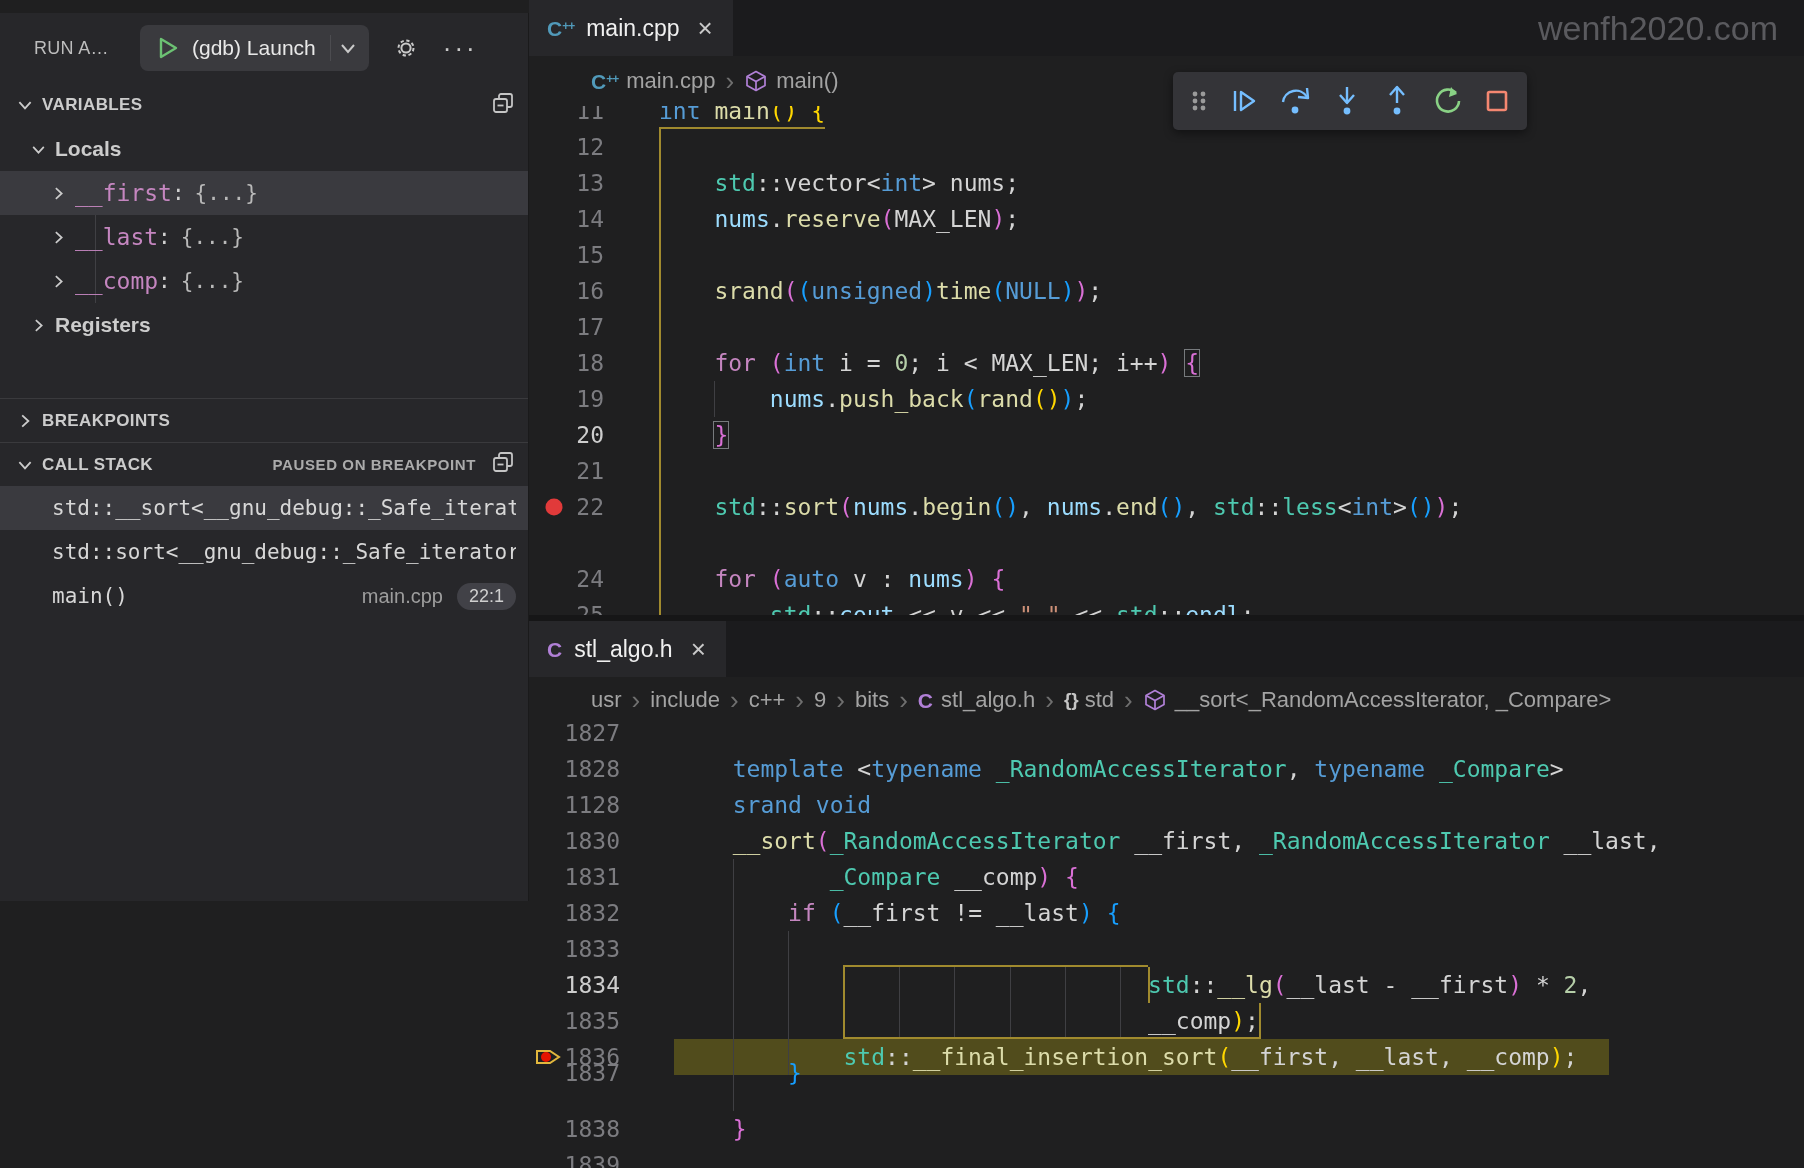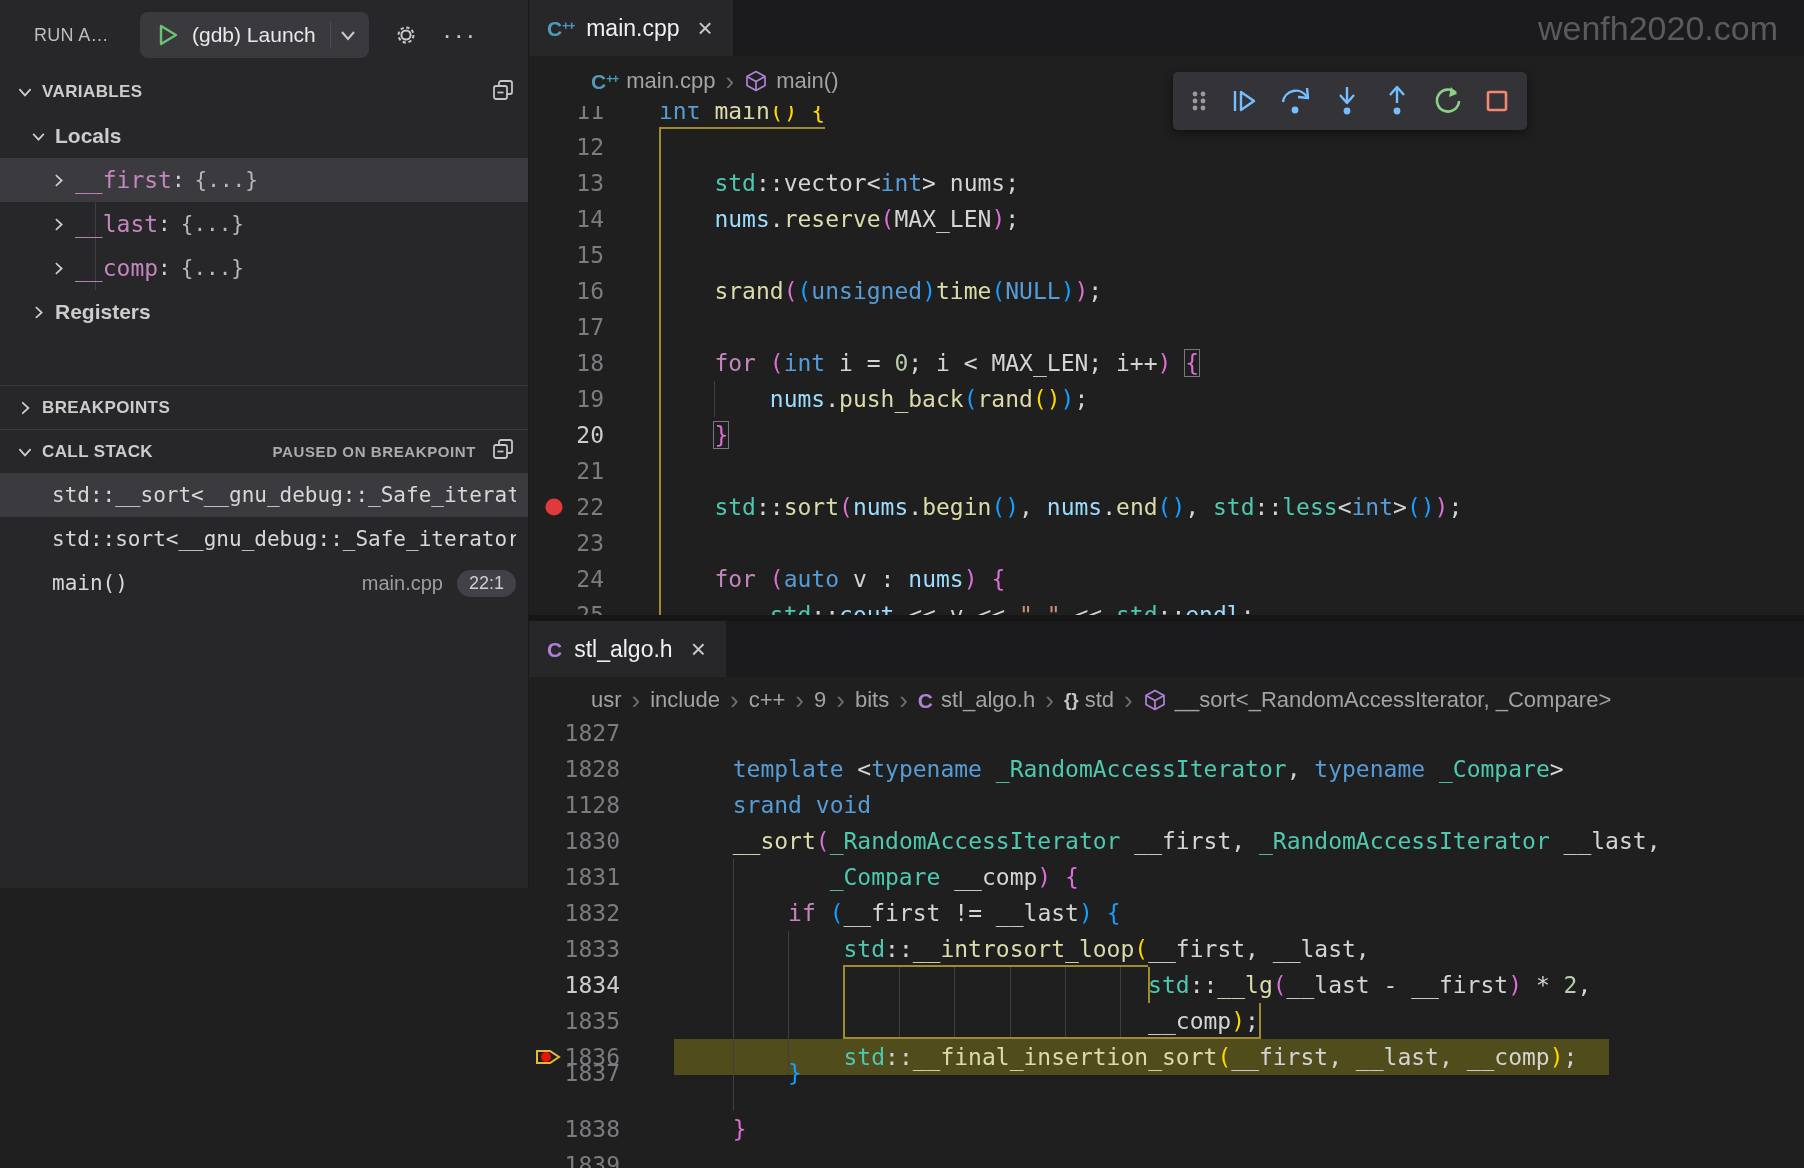--- a/index.html
+++ b/index.html
@@ -2,21 +2,21 @@
 <html><head>
 <meta charset="utf-8">
 <style>
   * { margin:0; padding:0; box-sizing:border-box; }
   html,body { width:1804px; height:1168px; overflow:hidden; background:#1f1f20;
               font-family:"Liberation Sans", sans-serif; }
   .app { display:flex; width:1804px; height:1168px; }
 
   
   .sidebar { width:529px; height:888px; background:#27272a; flex:0 0 529px;
-             border-right:1px solid #1a1a1b; position:relative; }
+             border-right:1px solid #1a1a1b; position:relative;margin-top:13px; }
   .sb-toolbar { height:70px; display:flex; align-items:center; padding:0 18px 0 34px; }
   .sb-title { color:#bdbdbd; font-size:18px; letter-spacing:.3px; white-space:nowrap;
               overflow:hidden; width:92px; flex:0 0 auto; }
   .launch-btn { height:46px; background:#3a3a3e; border-radius:8px; display:flex;
                 align-items:center; padding:0 10px 0 14px; margin-left:14px; cursor:pointer; }
   .launch-btn .lbl { color:#e8e8e8; font-size:21px; margin:0 14px 0 12px; white-space:nowrap; }
   .launch-btn .sep { width:1px; height:26px; background:#4c4c50; margin-right:6px; }
   .icon-btn { margin-left:22px; display:flex; align-items:center; cursor:pointer; }
   .dots { color:#c9c9c9; font-size:26px; letter-spacing:3px; line-height:10px; }
 
@@ -286,21 +286,20 @@
             <div class="code-line" style="top: 131px;"><span class="lnum">15</span><span class="code-content"></span></div>
             <div class="code-line" style="top: 167px;"><span class="lnum">16</span><span class="code-content"><span class="tk-pl">    </span><span class="tk-fn">srand</span><span class="tk-b2">(</span><span class="tk-b3">(</span><span class="tk-kw">unsigned</span><span class="tk-b3">)</span><span class="tk-fn">time</span><span class="tk-b3">(</span><span class="tk-kw">NULL</span><span class="tk-b3">)</span><span class="tk-b2">)</span><span class="tk-pl">;</span></span></div>
             <div class="code-line" style="top: 203px;"><span class="lnum">17</span><span class="code-content"></span></div>
             <div class="code-line" style="top: 239px;"><span class="lnum">18</span><span class="code-content"><span class="tk-pl">    </span><span class="tk-ctrl">for</span><span class="tk-pl"> </span><span class="tk-b2">(</span><span class="tk-kw">int</span><span class="tk-pl"> i = </span><span class="tk-num">0</span><span class="tk-pl">; i &lt; MAX_LEN; i++</span><span class="tk-b2">)</span><span class="tk-pl"> </span><span class="tk-b2x">{</span></span></div>
             <div class="code-line" style="top: 275px;"><span class="lnum">19</span><span class="code-content"><span class="tk-pl">        </span><span class="tk-var">nums</span><span class="tk-pl">.</span><span class="tk-fn">push_back</span><span class="tk-b3">(</span><span class="tk-fn">rand</span><span class="tk-b1">()</span><span class="tk-b3">)</span><span class="tk-pl">;</span></span></div>
             <div class="code-line" style="top: 311px;"><span class="lnum active">20</span><span class="code-content"><span class="tk-pl">    </span><span class="tk-b2x">}</span></span></div>
             <div class="code-line" style="top: 347px;"><span class="lnum">21</span><span class="code-content"></span></div>
             <div class="code-line" style="top: 383px;"><span class="gutter-ic" style="left:15px"><svg width="20" height="20" viewBox="0 0 20 20">
                   <circle cx="10" cy="10" r="8.5" fill="#e13a3a"></circle>
                 </svg></span><span class="lnum">22</span><span class="code-content"><span class="tk-pl">    </span><span class="tk-type">std</span><span class="tk-pl">::</span><span class="tk-fn">sort</span><span class="tk-b2">(</span><span class="tk-var">nums</span><span class="tk-pl">.</span><span class="tk-fn">begin</span><span class="tk-b3">()</span><span class="tk-pl">, </span><span class="tk-var">nums</span><span class="tk-pl">.</span><span class="tk-fn">end</span><span class="tk-b3">()</span><span class="tk-pl">, </span><span class="tk-type">std</span><span class="tk-pl">::</span><span class="tk-type">less</span><span class="tk-pl">&lt;</span><span class="tk-kw">int</span><span class="tk-pl">&gt;</span><span class="tk-b3">()</span><span class="tk-b2">)</span><span class="tk-pl">;</span></span></div>
-            <div class="code-line" style="top: 419px;"><span class="lnum">23</span><span class="code-content"></span></div>
             <div class="code-line" style="top: 455px;"><span class="lnum">24</span><span class="code-content"><span class="tk-pl">    </span><span class="tk-ctrl">for</span><span class="tk-pl"> </span><span class="tk-b2">(</span><span class="tk-kw">auto</span><span class="tk-pl"> v : </span><span class="tk-var">nums</span><span class="tk-b2">)</span><span class="tk-pl"> </span><span class="tk-b2">{</span></span></div>
             <div class="code-line" style="top: 491px;"><span class="lnum">25</span><span class="code-content"><span class="tk-pl">        </span><span class="tk-type">std</span><span class="tk-pl">::</span><span class="tk-var">cout</span><span class="tk-pl"> &lt;&lt; v &lt;&lt; </span><span class="tk-str">" "</span><span class="tk-pl"> &lt;&lt; </span><span class="tk-type">std</span><span class="tk-pl">::</span><span class="tk-var">endl</span><span class="tk-pl">;</span></span></div>
             <div class="deco gold" style="left: calc(0ch + 130px); top: 21px; height: 2px; width: 166.2px;"></div>
             <div class="deco gold" style="left: calc(0ch + 130px); top: 23px; width: 2px; height: 504px;"></div>
             <div class="deco gray" style="left: calc(4ch + 130px); top: 275px; width: 1px; height: 36px;"></div>
           </div>
       </div>
 
       <div class="dbg-toolbar">
         <span class="dbg-btn">
@@ -409,21 +408,21 @@
           </span>
         </div>
       <div class="code-viewport">
         <div class="code-lines">
             <div class="code-line" style="top: -8px;"><span class="lnum">1827</span><span class="code-content"></span></div>
             <div class="code-line" style="top: 28px;"><span class="lnum">1828</span><span class="code-content"><span class="tk-pl">  </span><span class="tk-kw">template</span><span class="tk-pl"> &lt;</span><span class="tk-kw">typename</span><span class="tk-pl"> </span><span class="tk-type">_RandomAccessIterator</span><span class="tk-pl">, </span><span class="tk-kw">typename</span><span class="tk-pl"> </span><span class="tk-type">_Compare</span><span class="tk-pl">&gt;</span></span></div>
             <div class="code-line" style="top: 64px;"><span class="lnum">1128</span><span class="code-content"><span class="tk-pl">  </span><span class="tk-kw">srand</span><span class="tk-pl"> </span><span class="tk-kw">void</span></span></div>
             <div class="code-line" style="top: 100px;"><span class="lnum">1830</span><span class="code-content"><span class="tk-pl">  </span><span class="tk-fn">__sort</span><span class="tk-b2">(</span><span class="tk-type">_RandomAccessIterator</span><span class="tk-pl"> __first, </span><span class="tk-type">_RandomAccessIterator</span><span class="tk-pl"> __last,</span></span></div>
             <div class="code-line" style="top: 136px;"><span class="lnum">1831</span><span class="code-content"><span class="tk-pl">         </span><span class="tk-type">_Compare</span><span class="tk-pl"> __comp</span><span class="tk-b2">)</span><span class="tk-pl"> </span><span class="tk-b2">{</span></span></div>
             <div class="code-line" style="top: 172px;"><span class="lnum">1832</span><span class="code-content"><span class="tk-pl">      </span><span class="tk-ctrl">if</span><span class="tk-pl"> </span><span class="tk-b3">(</span><span class="tk-pl">__first != __last</span><span class="tk-b3">)</span><span class="tk-pl"> </span><span class="tk-b3">{</span></span></div>
-            <div class="code-line" style="top: 208px;"><span class="lnum">1833</span><span class="code-content"><span class="tk-pl">          </span><span class="tk-type">std</span><span class="tk-pl">::</span><span class="tk-fn">__introsort_loop</span><span class="tk-b1">(</span><span class="tk-pl">__first, __last,</span></span></div>
+            <div class="code-line" style="top: 208px;"><span class="lnum">1833</span></div>
             <div class="code-line" style="top: 244px;"><span class="lnum active">1834</span><span class="code-content"><span class="tk-pl">                                </span><span class="tk-type">std</span><span class="tk-pl">::</span><span class="tk-fn">__lg</span><span class="tk-b2">(</span><span class="tk-pl">__last - __first</span><span class="tk-b2">)</span><span class="tk-pl"> * </span><span class="tk-num">2</span><span class="tk-pl">,</span></span></div>
             <div class="code-line" style="top: 280px;"><span class="lnum">1835</span><span class="code-content"><span class="tk-pl">                                __comp</span><span class="tk-b1">)</span><span class="tk-pl">;</span></span></div>
             <div class="code-line" style="top: 316px;"><div class="exec-band"></div><span class="gutter-ic" style="left:6px"><svg width="28" height="24" viewBox="0 0 28 24">
                   <path d="M2,6 h13 l9,6 -9,6 H2 z" fill="none" stroke="#e2b73d" stroke-width="2"></path>
                   <circle cx="11" cy="12" r="5" fill="#e51400"></circle>
                 </svg></span><span class="lnum">1836</span><span class="code-content"><span class="tk-pl">          </span><span class="tk-type">std</span><span class="tk-pl">::</span><span class="tk-fn">__final_insertion_sort</span><span class="tk-b1">(</span><span class="tk-pl">__first, __last, __comp</span><span class="tk-b1">)</span><span class="tk-pl">;</span></span></div>
             <div class="code-line" style="top: 332px;"><span class="lnum">1837</span><span class="code-content"><span class="tk-pl">      </span><span class="tk-b3">}</span></span></div>
             <div class="code-line" style="top: 388px;"><span class="lnum">1838</span><span class="code-content"><span class="tk-pl">  </span><span class="tk-b2">}</span></span></div>
             <div class="code-line" style="top: 424px;"><span class="lnum">1839</span><span class="code-content"></span></div>
             <div class="deco gray" style="left: calc(2ch + 176px); top: 136px; width: 1px; height: 252px;"></div>

